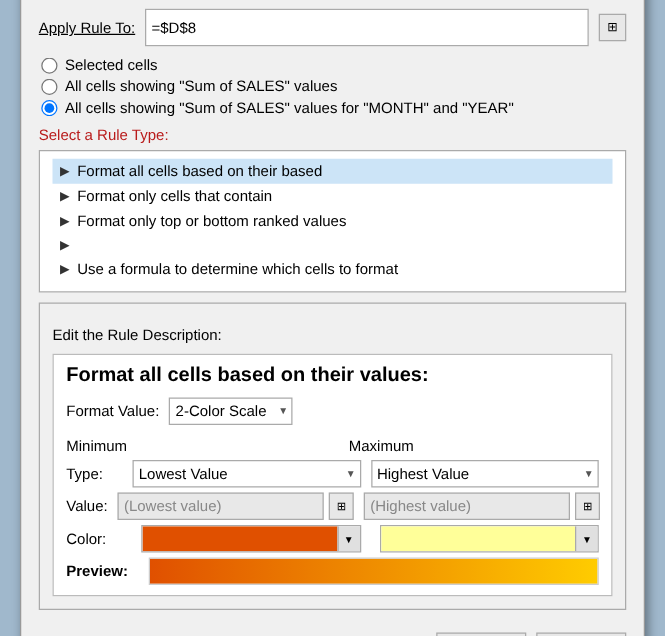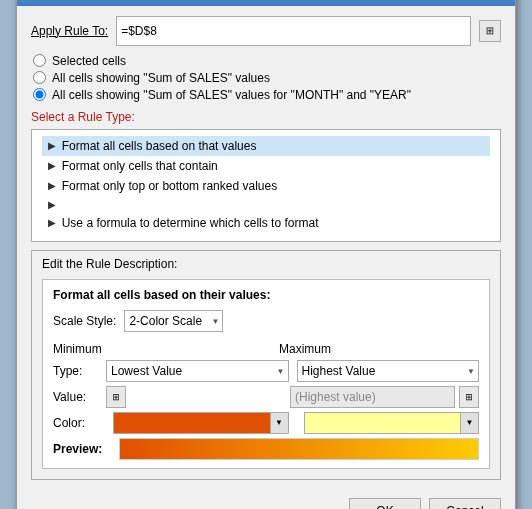--- a/index.html
+++ b/index.html
@@ -153,37 +153,37 @@
       color: #000;
     }
 
     .rule-arrow {
       font-size: 10px;
       color: #333;
     }
 
     .edit-rule-section {
       border: 1px solid #aaa;
-      padding: 6px 10px 10px 10px;
+      padding: 18px 10px 10px 10px;
       background: #f0f0f0;
     }
 
     .edit-rule-title {
       font-size: 12px;
       margin-bottom: 8px;
     }
 
     .edit-rule-content {
       background: white;
       border: 1px solid #bbb;
       padding: 8px 10px;
     }
 
     .edit-rule-heading {
-      font-size: 12px;
+      font-size: 16px;
       font-weight: bold;
       margin-bottom: 8px;
     }
 
     .format-style-row {
       display: flex;
       align-items: center;
       gap: 8px;
       margin-bottom: 10px;
     }
@@ -403,21 +403,21 @@
         <label for="r3">All cells showing "Sum of SALES" values for "MONTH" and "YEAR"</label>
       </div>
     </div>
 
     <div>
       <div class="section-label">Select a Rule Type:</div>
       <div class="section-box">
         <ul class="rule-type-list">
           <li class="rule-type-item selected">
             <span class="rule-arrow">▶</span>
-            <span>Format all cells based on that values</span>
+            <span>Format all cells based on their based</span>
           </li>
           <li class="rule-type-item">
             <span class="rule-arrow">▶</span>
             <span>Format only cells that contain</span>
           </li>
           <li class="rule-type-item">
             <span class="rule-arrow">▶</span>
             <span>Format only top or bottom ranked values</span>
           </li>
           <li class="rule-type-item">
@@ -430,21 +430,21 @@
         </ul>
       </div>
     </div>
 
     <div class="edit-rule-section">
       <div class="edit-rule-title">Edit the Rule Description:</div>
       <div class="edit-rule-content">
         <div class="edit-rule-heading">Format all cells based on their values:</div>
 
         <div class="format-style-row">
-          <span class="format-style-label">Scale Style:</span>
+          <span class="format-style-label">Format Value:</span>
           <div class="select-wrapper">
             <select>
               <option>2-Color Scale</option>
               <option>3-Color Scale</option>
               <option>Data Bar</option>
               <option>Icon Set</option>
             </select>
           </div>
         </div>
 
@@ -475,20 +475,21 @@
                 <option>Formula</option>
                 <option>Percentile</option>
               </select>
             </div>
           </div>
         </div>
 
         <div class="row-data">
           <span class="row-label">Value:</span>
           <div class="row-left">
+            <input class="value-input" type="text" style="flex: 1 1 0%;" value="(Lowest value)">
             <button class="small-btn">⊞</button>
           </div>
           <div class="row-right">
             <input class="value-input" type="text" style="flex: 1 1 0%;" value="(Highest value)">
             <button class="small-btn">⊞</button>
           </div>
         </div>
 
         <div class="color-row">
           <span class="row-label">Color:</span>

